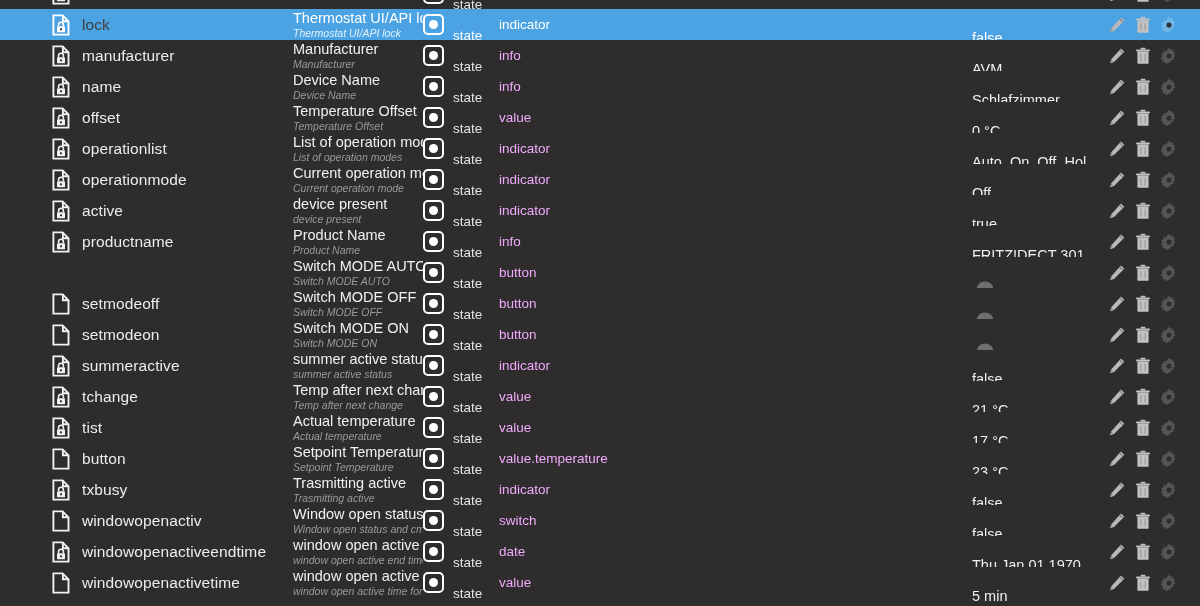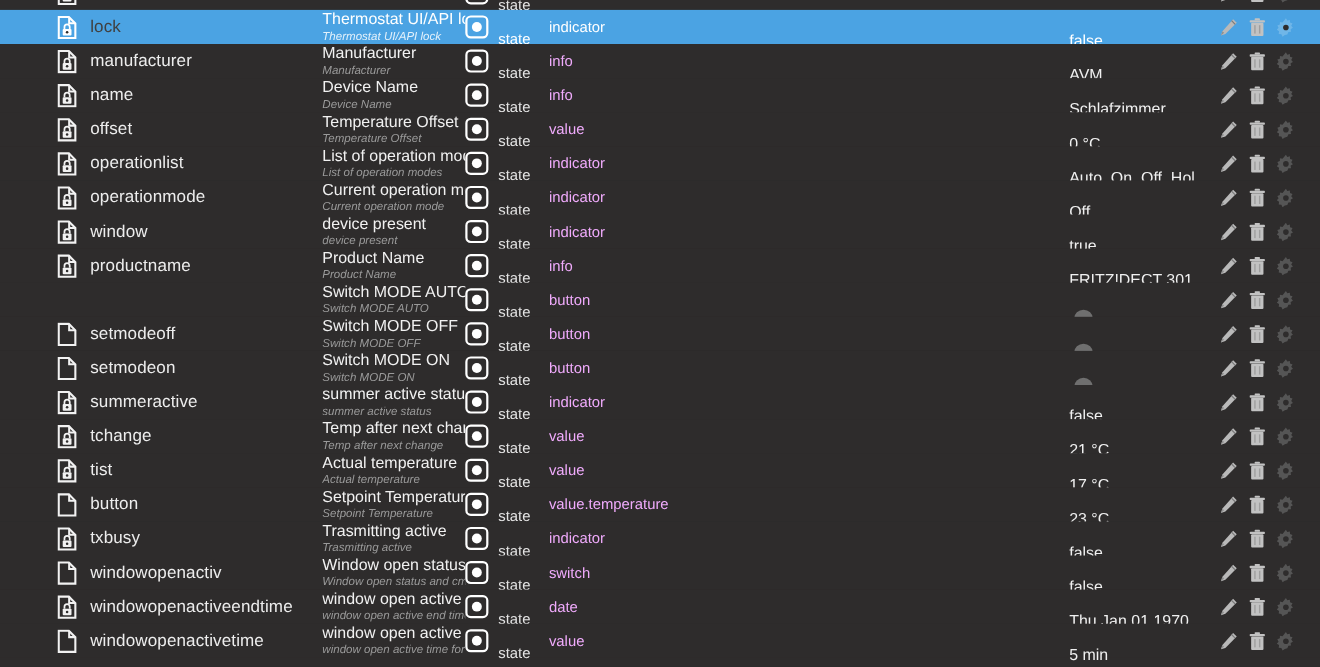--- a/index.html
+++ b/index.html
@@ -475,21 +475,21 @@
     </div>
     <div class="row">
       <div class="c-id">
         <svg class="fileicon" viewBox="0 0 18 22">
           <path d="M1.4 1.4h9.2l5.9 5.9v13.3H1.4z" fill="none" stroke="#f2f2f2" stroke-width="1.9"></path>
           <path d="M10.9 1.6v5.6h5.4" fill="none" stroke="#f2f2f2" stroke-width="1.9"></path>
           <rect x="5.0" y="12.3" width="8.0" height="6.0" rx="0.9" fill="#f2f2f2"></rect>
           <path d="M6.6 12.3v-1.7a2.4 2.4 0 0 1 4.8 0v1.7" fill="none" stroke="#f2f2f2" stroke-width="1.6"></path>
           <circle cx="9" cy="15.3" r="1.15" fill="#2e2c2c"></circle>
         </svg>
-        <span class="id-label">window</span>
+        <span class="id-label">active</span>
       </div>
       <div class="c-name">
         <div class="nm">device present</div>
         <div class="dsc">device present</div>
       </div>
       <div class="c-state">
         <span class="statebox">
           <span class="statedot"></span>
         </span>
         <span class="statelabel">state</span>

